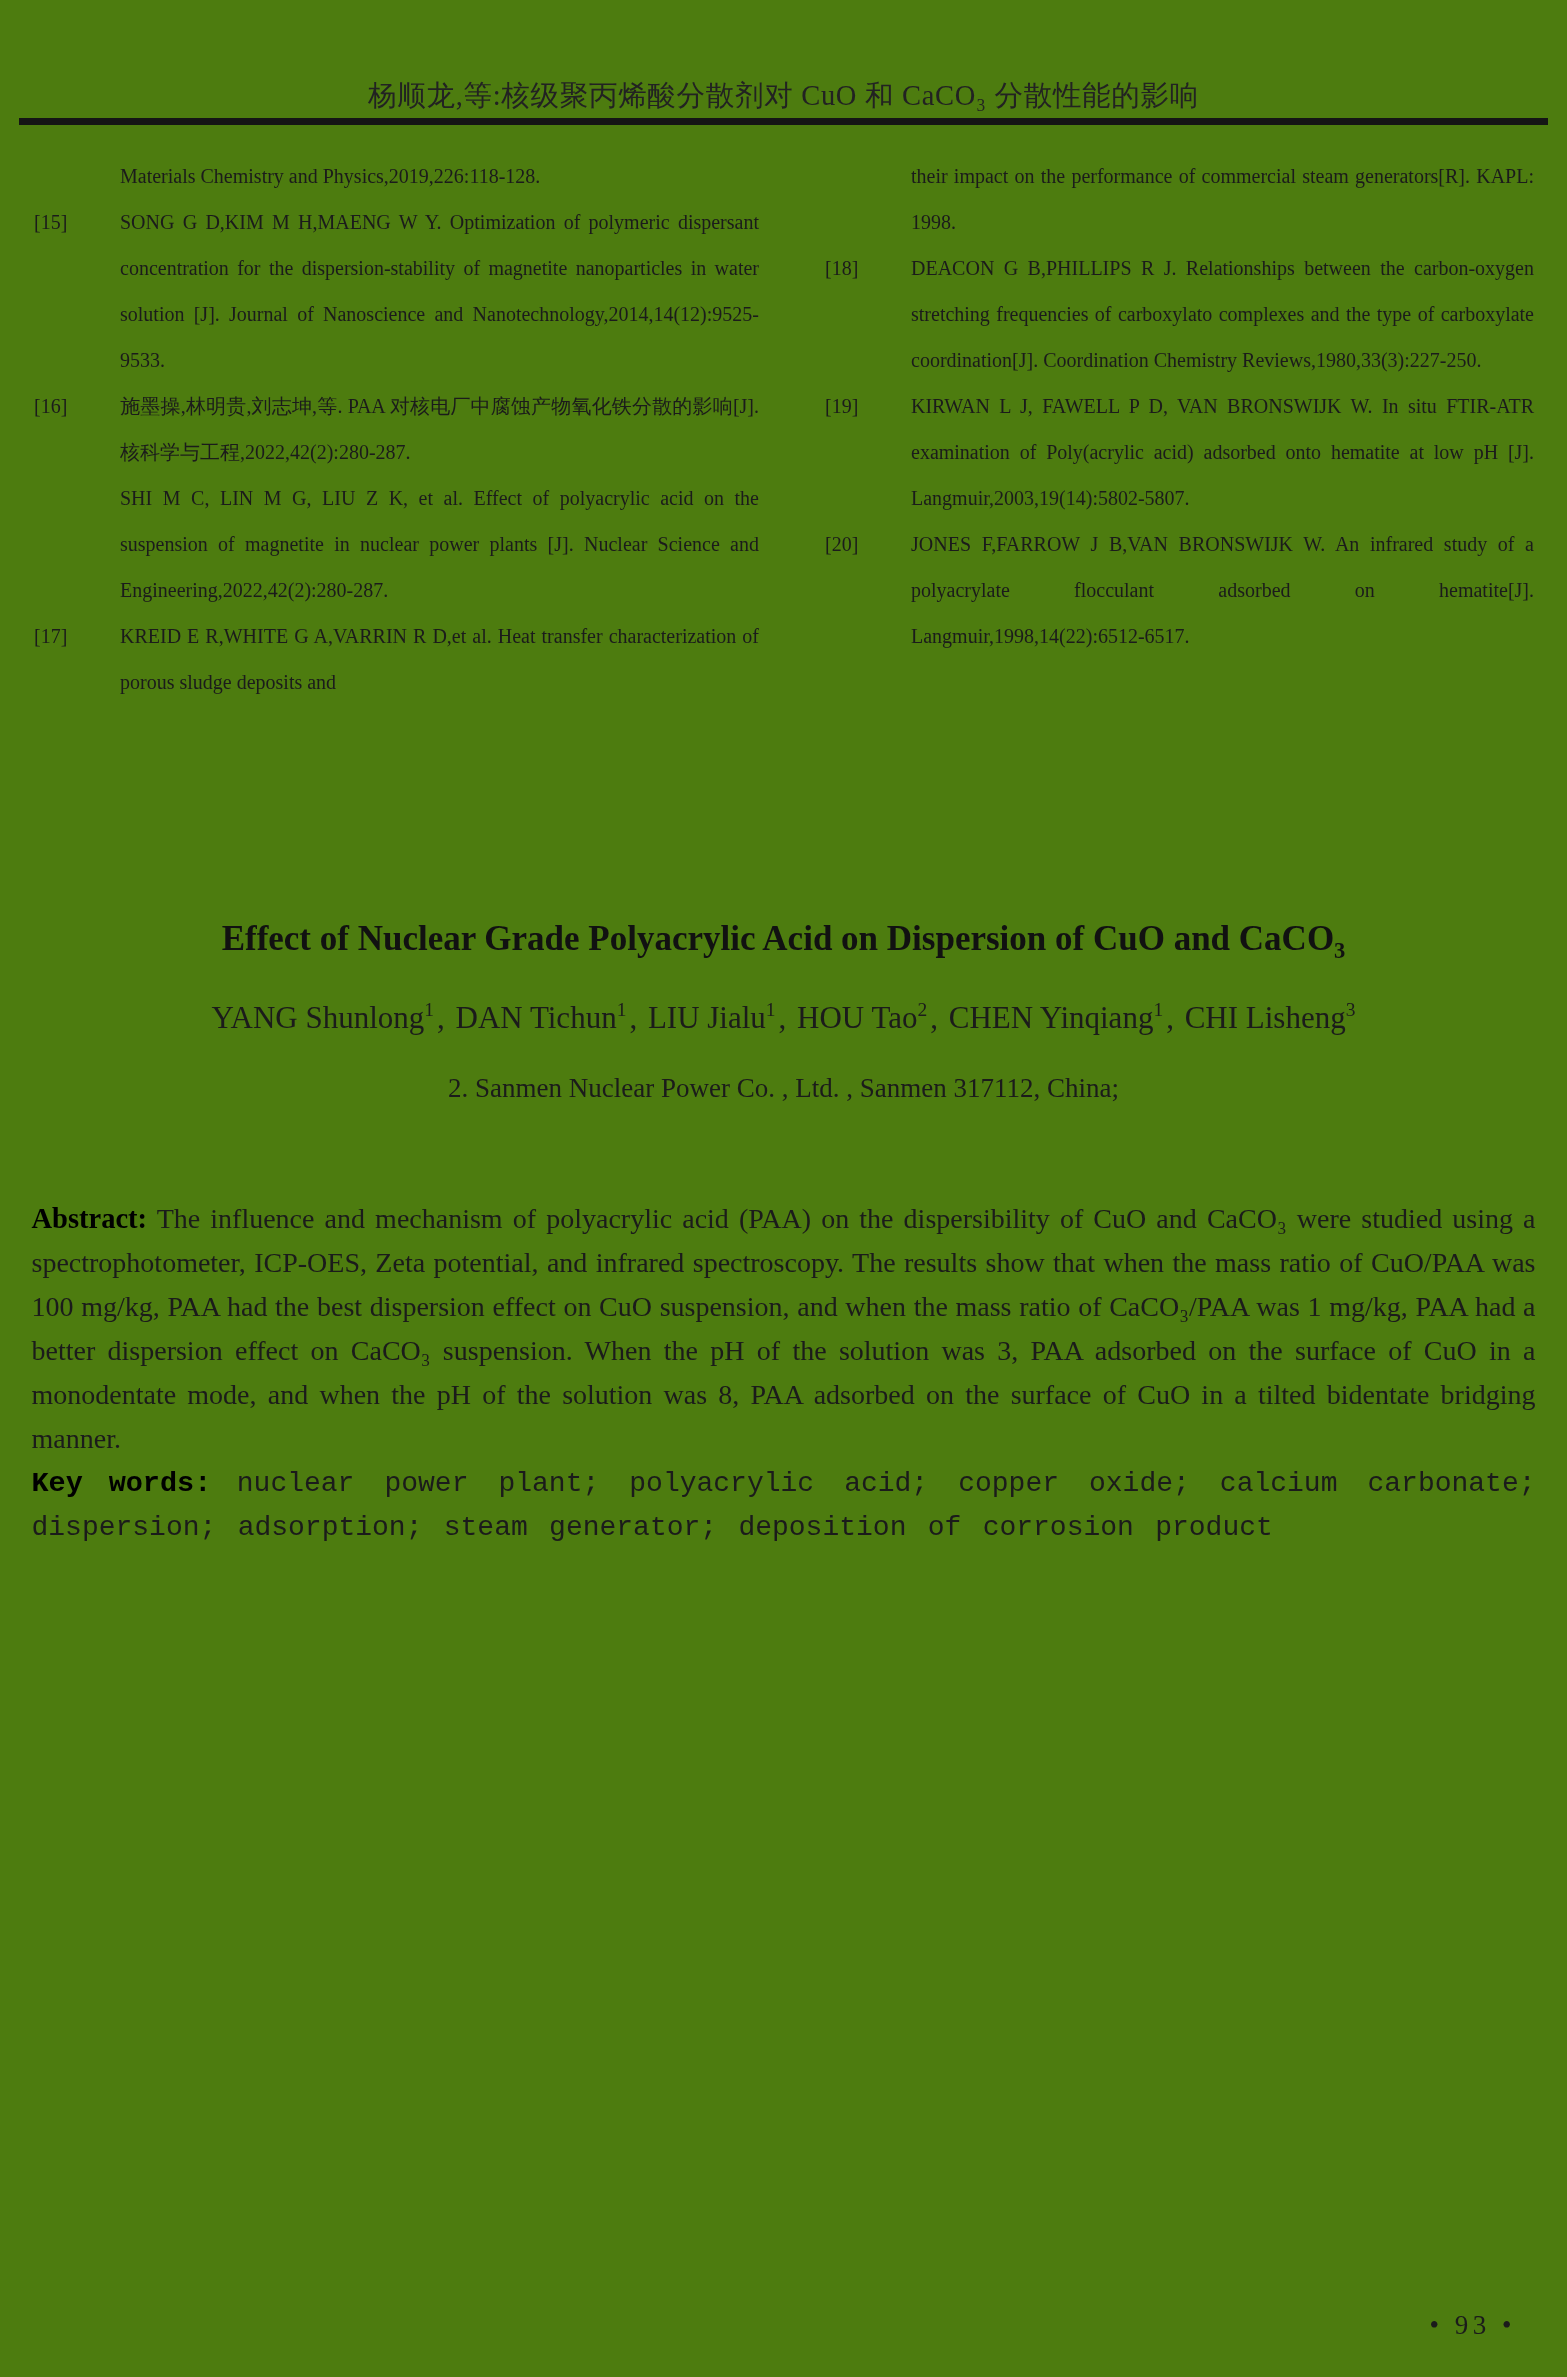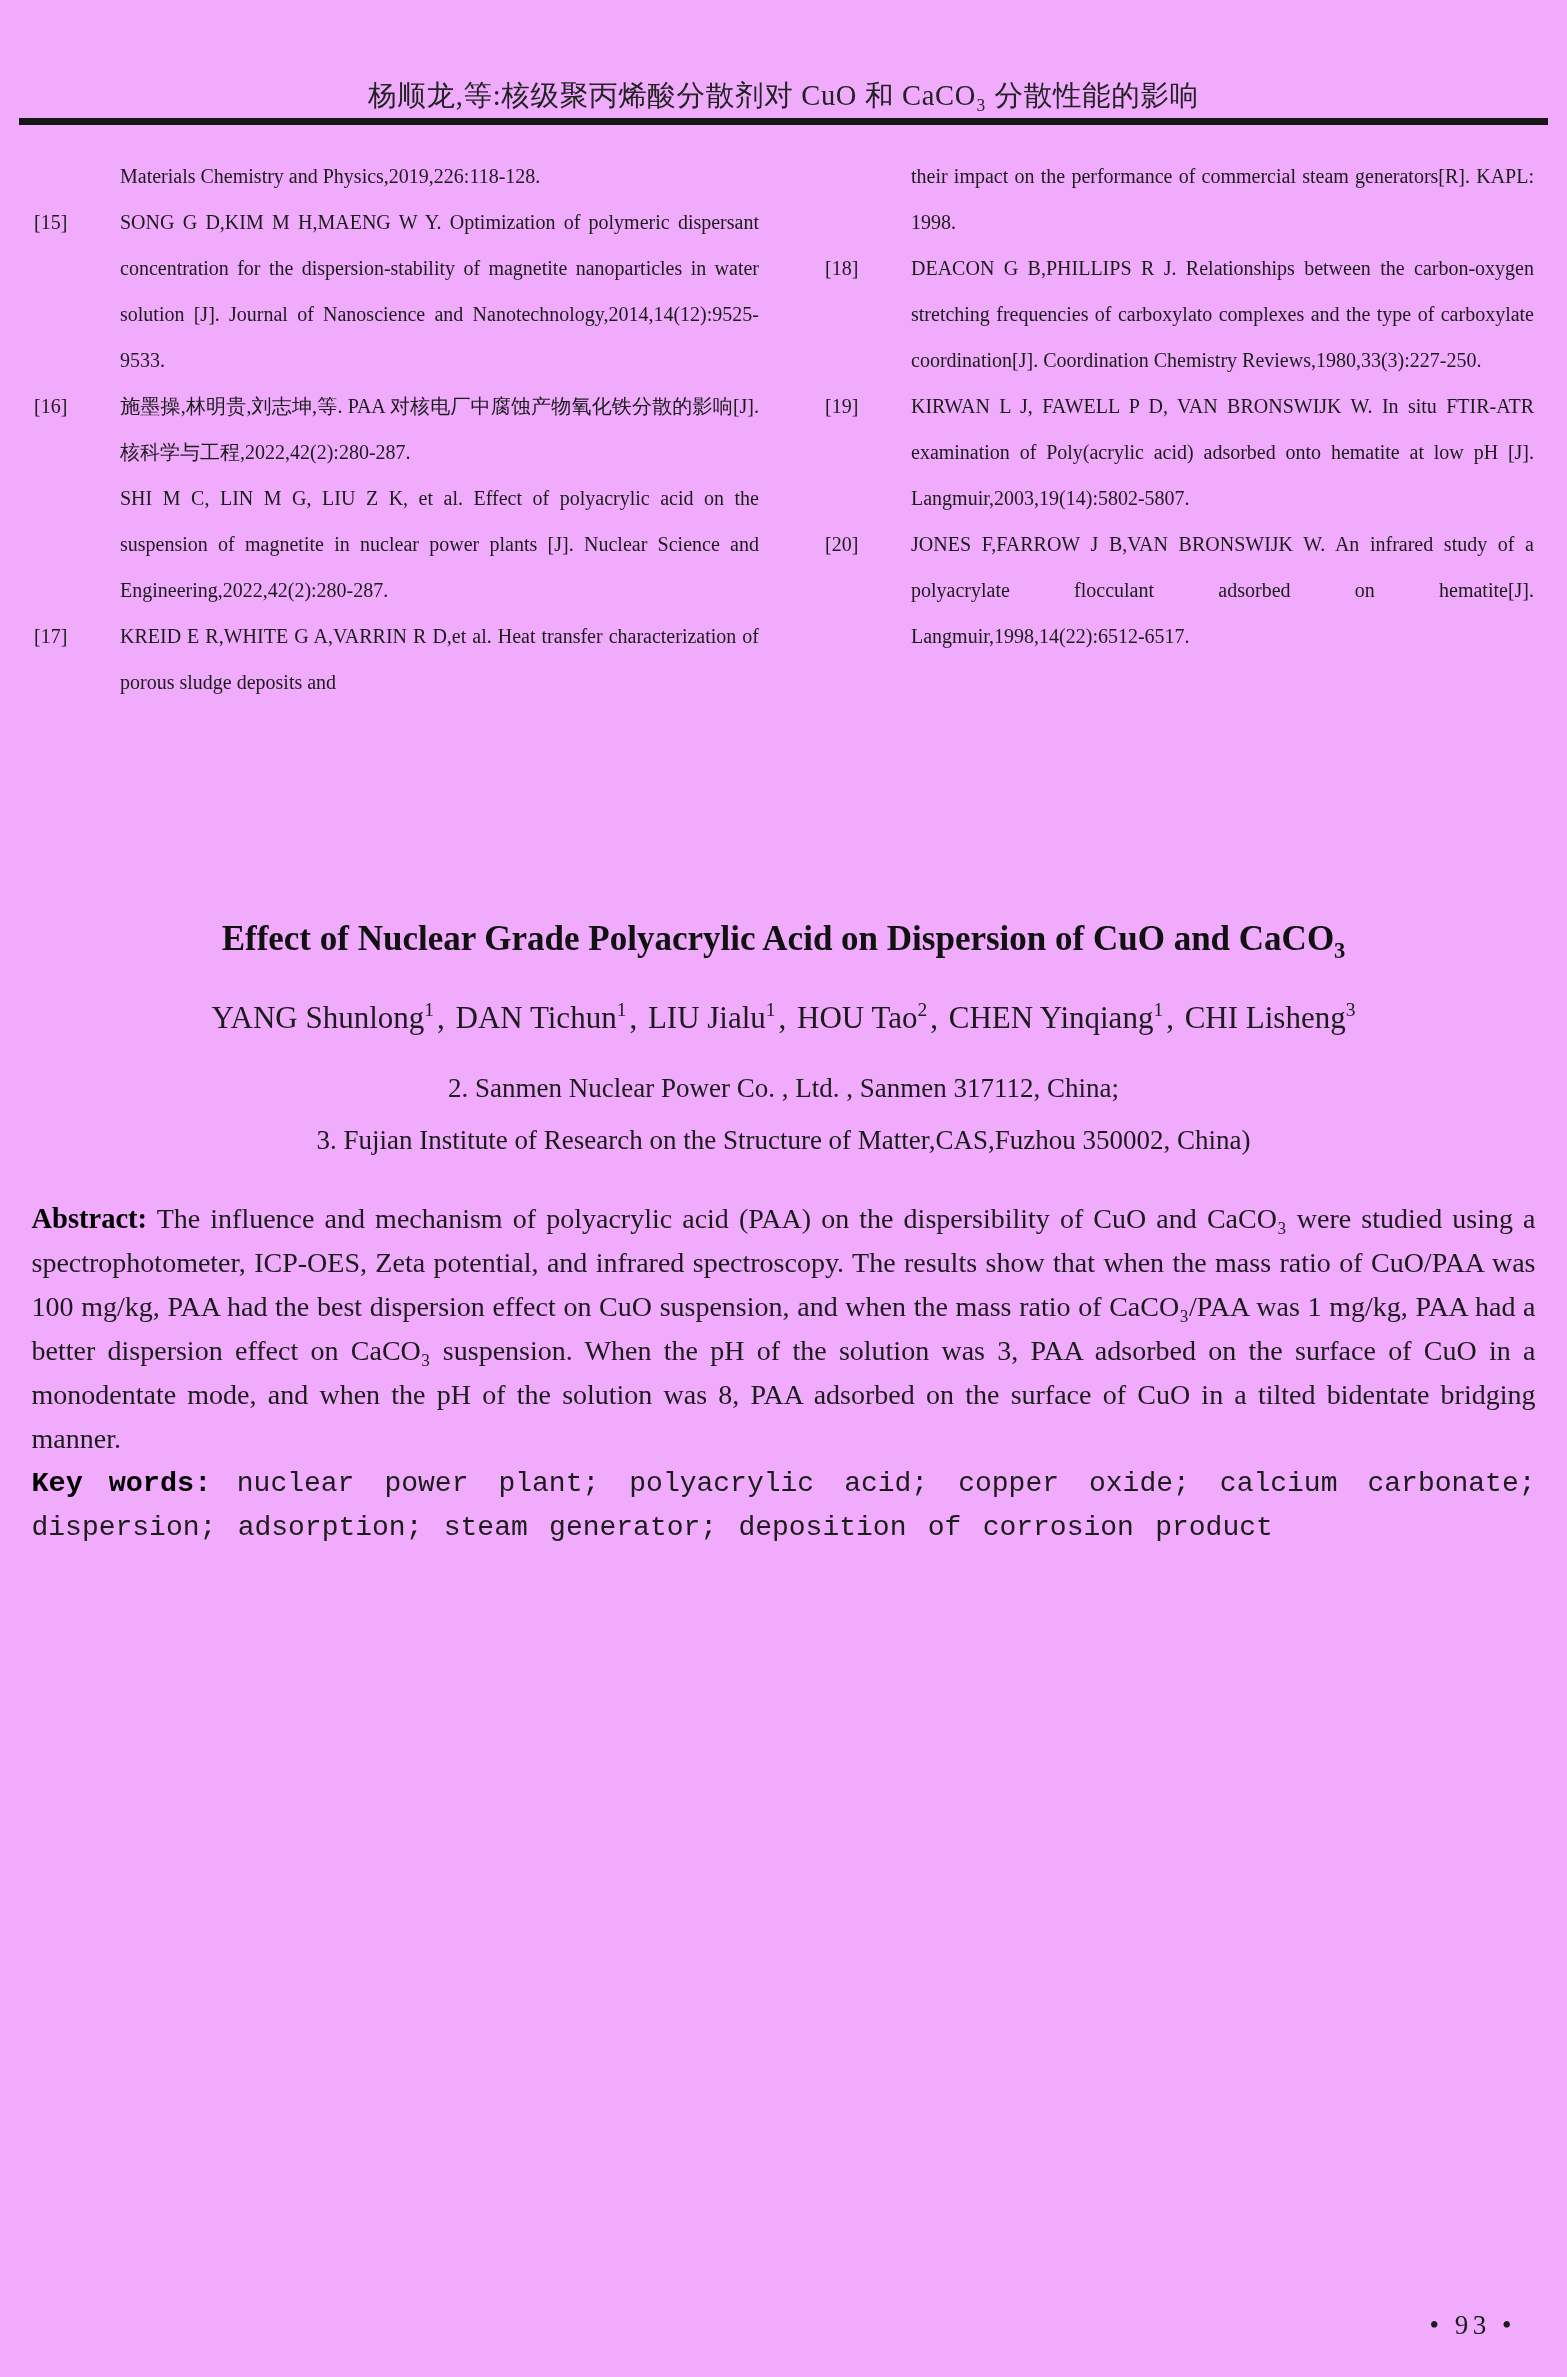--- a/index.html
+++ b/index.html
@@ -4,21 +4,21 @@
 <style>
   * { margin: 0; padding: 0; box-sizing: border-box; }
   html, body { background: #ffffff; }
   body {
     width: 1567px; height: 2377px;
     font-family: "Liberation Serif", "DejaVu Serif", serif;
     color: #1b1b1b;
     position: relative;
     overflow: hidden;
   }
-  .page { position: absolute; inset: 0; background: #f0abfc; }
+  .page { position: absolute; inset: 0; background: #4d7c0f; }
 
   .header-title {
     position: absolute; top: 77px; left: 0; right: 0;
     text-align: center;
     font-size: 28.5px; letter-spacing: 0.7px;
     color: #222;
     white-space: nowrap;
   }
   .header-rule {
     position: absolute; top: 118px; left: 19px; right: 19px;
@@ -135,21 +135,20 @@
     <span>YANG Shunlong</span><sup>1</sup><span class="sep">, </span>
     <span>DAN Tichun</span><sup>1</sup><span class="sep">, </span>
     <span>LIU Jialu</span><sup>1</sup><span class="sep">, </span>
     <span>HOU Tao</span><sup>2</sup><span class="sep">, </span>
     <span>CHEN Yinqiang</span><sup>1</sup><span class="sep">, </span>
     <span>CHI Lisheng</span><sup>3</sup>
   </div>
 
   <div class="affiliations">
     <div>2. Sanmen Nuclear Power Co. , Ltd. , Sanmen 317112, China;</div>
-    <div>3. Fujian Institute of Research on the Structure of Matter,CAS,Fuzhou 350002, China)</div>
   </div>
 
   <div class="abstract">
     <span class="label">Abstract:</span>
     <span class="body">The influence and mechanism of polyacrylic acid (PAA) on the dispersibility of CuO and CaCO₃ were studied using a spectrophotometer, ICP-OES, Zeta potential, and infrared spectroscopy. The results show that when the mass ratio of CuO/PAA was 100 mg/kg, PAA had the best dispersion effect on CuO suspension, and when the mass ratio of CaCO₃/PAA was 1 mg/kg, PAA had a better dispersion effect on CaCO₃ suspension. When the pH of the solution was 3, PAA adsorbed on the surface of CuO in a monodentate mode, and when the pH of the solution was 8, PAA adsorbed on the surface of CuO in a tilted bidentate bridging manner.</span>
   </div>
 
   <div class="keywords">
     <span class="label">Key words:</span>
     <span class="body">nuclear power plant; polyacrylic acid; copper oxide; calcium carbonate; dispersion; adsorption; steam generator; deposition of corrosion product</span>

